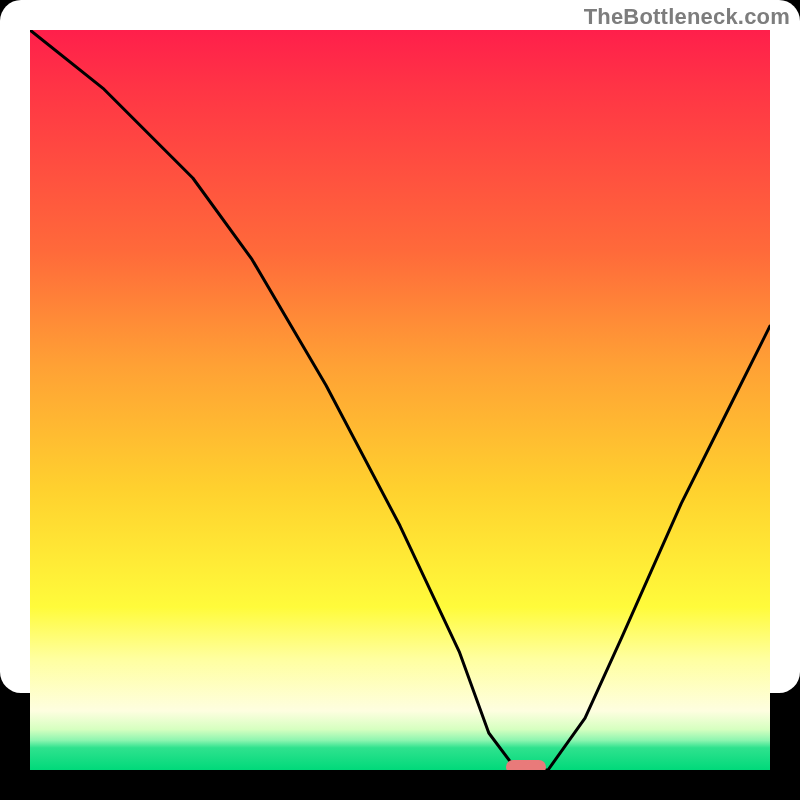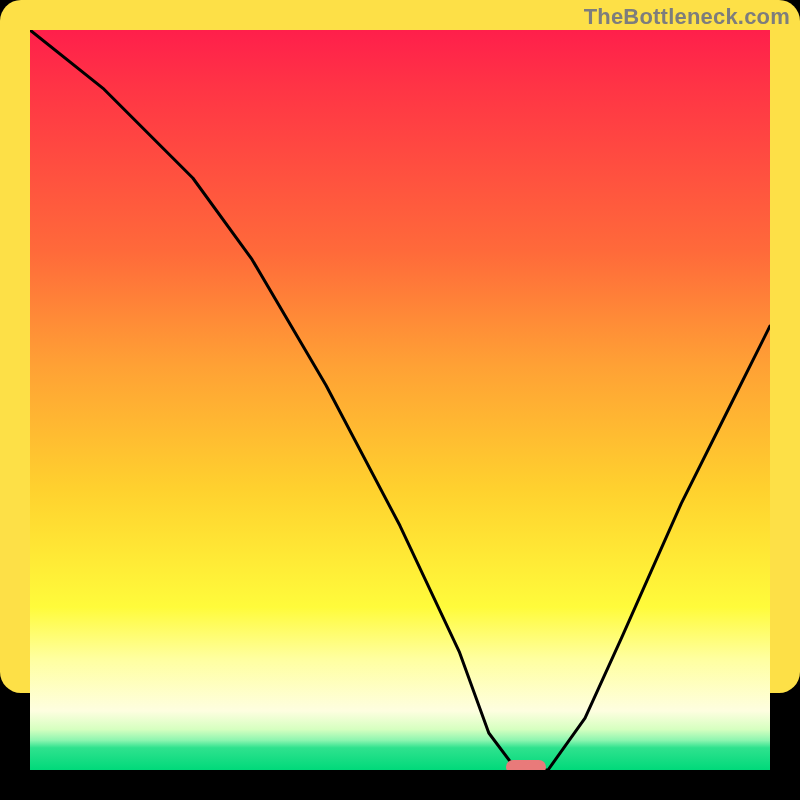--- a/index.html
+++ b/index.html
@@ -8,21 +8,21 @@
     width: 800px;
     height: 800px;
     background: #000;
     overflow: hidden;
     font-family: Arial, Helvetica, sans-serif;
   }
   .frame {
     position: relative;
     width: 800px;
     height: 693px;
-    background: #fde047;
+    background: #ffffff;
     border-radius: 21px;
   }
   .watermark {
     position: absolute;
     top: 4px;
     right: 10px;
     font-size: 22px;
     font-weight: bold;
     color: #7d7d7d;
     letter-spacing: 0.2px;

